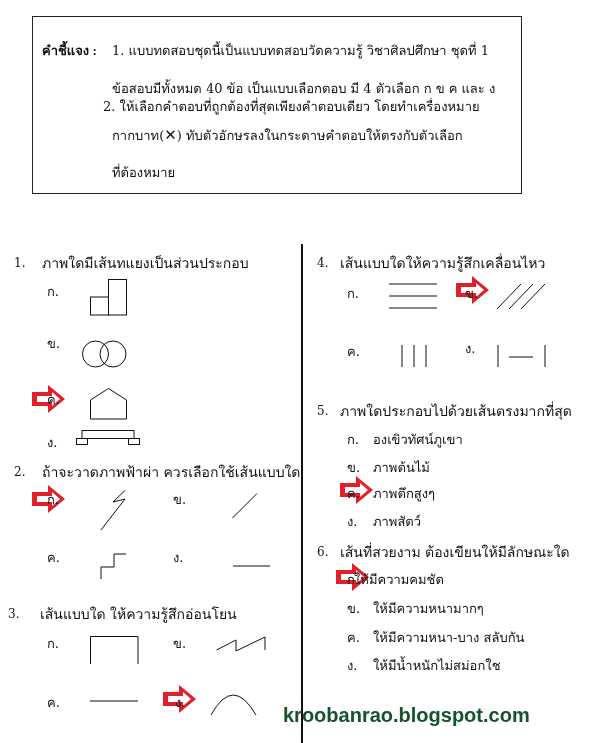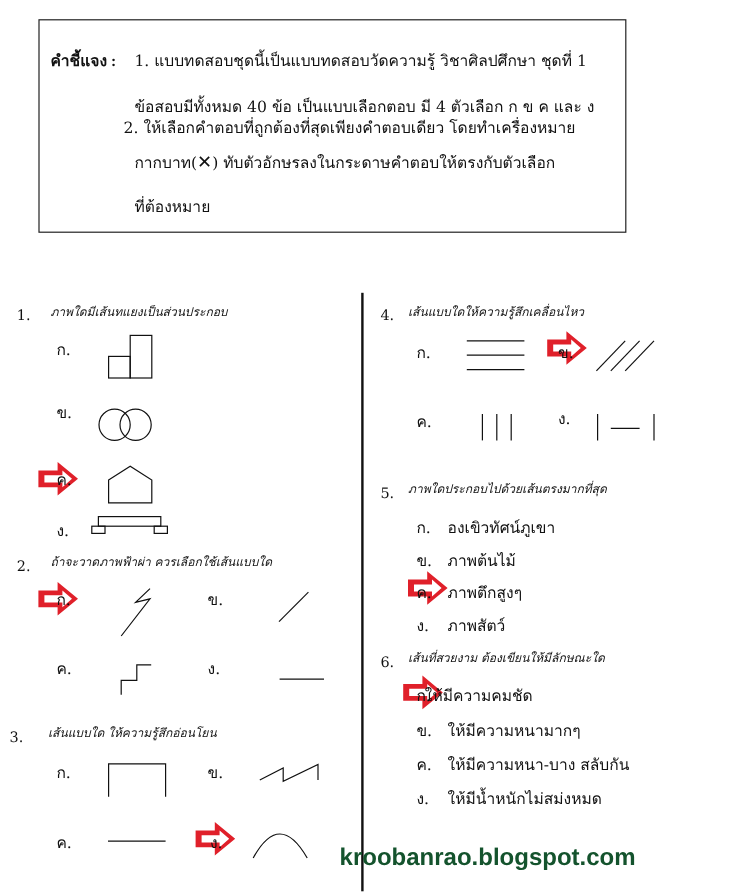--- a/index.html
+++ b/index.html
@@ -3,21 +3,21 @@
 <meta charset="utf-8">
 <style>
   html, body { margin: 0; padding: 0; background: #fff; }
   body { width: 613px; height: 743px; position: relative; overflow: hidden;
          font-family: "DejaVu Serif", "Liberation Serif", serif; color: #111; }
   .abs { position: absolute; }
   .instr-box { left: 32px; top: 16px; width: 488px; height: 176px; border: 1.5px solid #222; }
   .itext { font-size: 13px; white-space: nowrap; }
   .bold { font-weight: bold; }
   .divider { left: 301px; top: 244px; width: 1.5px; height: 499px; background: #111; }
-  .qtext { font-size: 10px; white-space: nowrap; font-style: italic; }
+  .qtext { font-size: 14px; white-space: nowrap; }
   .qnum { font-size: 12px; }
   .opt { font-size: 13px; white-space: nowrap; }
   .watermark { font-family: "Liberation Sans", "DejaVu Sans", sans-serif; font-weight: bold;
                font-size: 20px; color: #14532d; white-space: nowrap; left: 283px; top: 704px; }
   svg { position: absolute; overflow: visible; }
   .arrow { fill: #e0202a; }
 </style>
 </head>
 <body>
 
@@ -158,15 +158,15 @@
   <polygon class="arrow" points="0,7 16,7 16,0 33,14 16,28 16,21 0,21"></polygon>
   <polygon points="5,11 20,11 20,7 28,14 20,21 20,17 5,17" fill="#fff"></polygon>
 </svg>
 <div class="abs opt" style="left:347px;top:569px;">ก.</div>
 <div class="abs opt" style="left:354px;top:569px;">ให้มีความคมชัด</div>
 <div class="abs opt" style="left:347px;top:598px;">ข.</div>
 <div class="abs opt" style="left:373px;top:598px;">ให้มีความหนามากๆ</div>
 <div class="abs opt" style="left:347px;top:627px;">ค.</div>
 <div class="abs opt" style="left:373px;top:627px;">ให้มีความหนา-บาง สลับกัน</div>
 <div class="abs opt" style="left:347px;top:655px;">ง.</div>
-<div class="abs opt" style="left:373px;top:655px;">ให้มีน้ำหนักไม่สม่งหมด</div>
+<div class="abs opt" style="left:373px;top:655px;">ให้มีน้ำหนักไม่สม่อกใช</div>
 
 <div class="abs watermark">kroobanrao.blogspot.com</div>
 
 </body></html>

